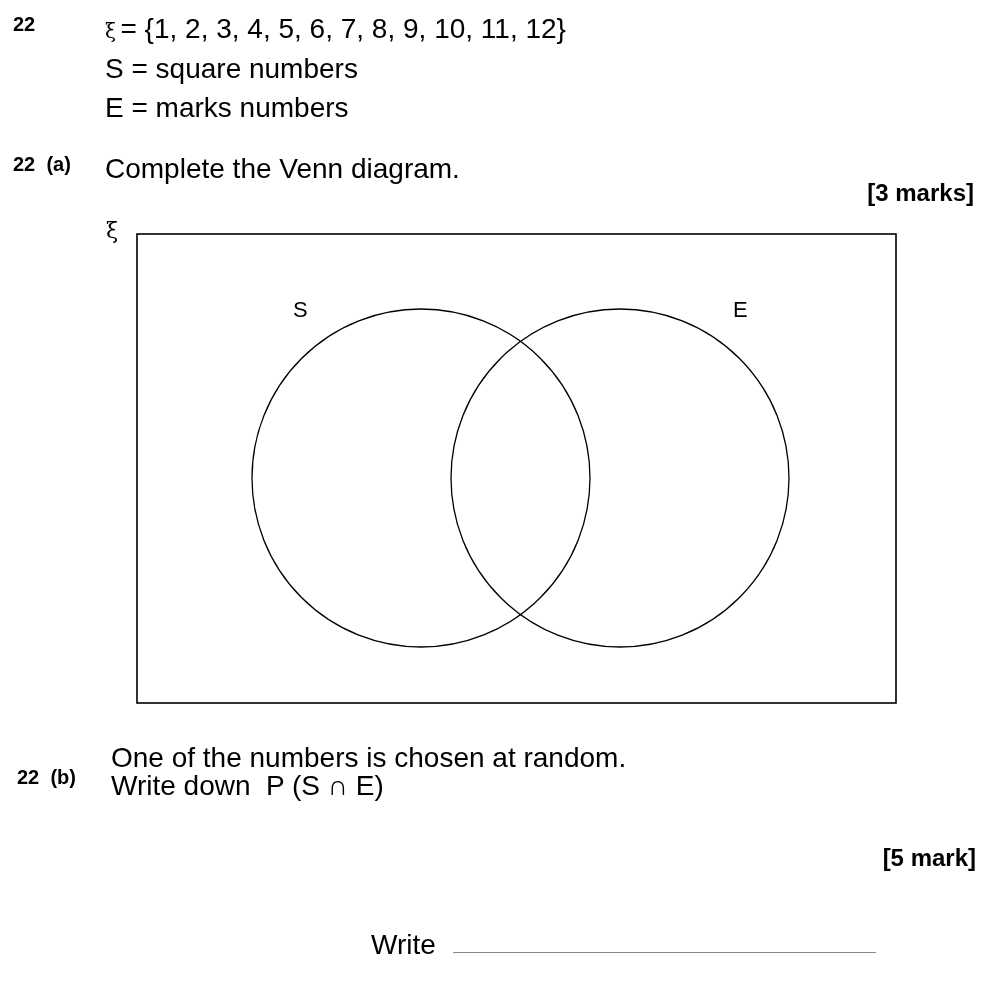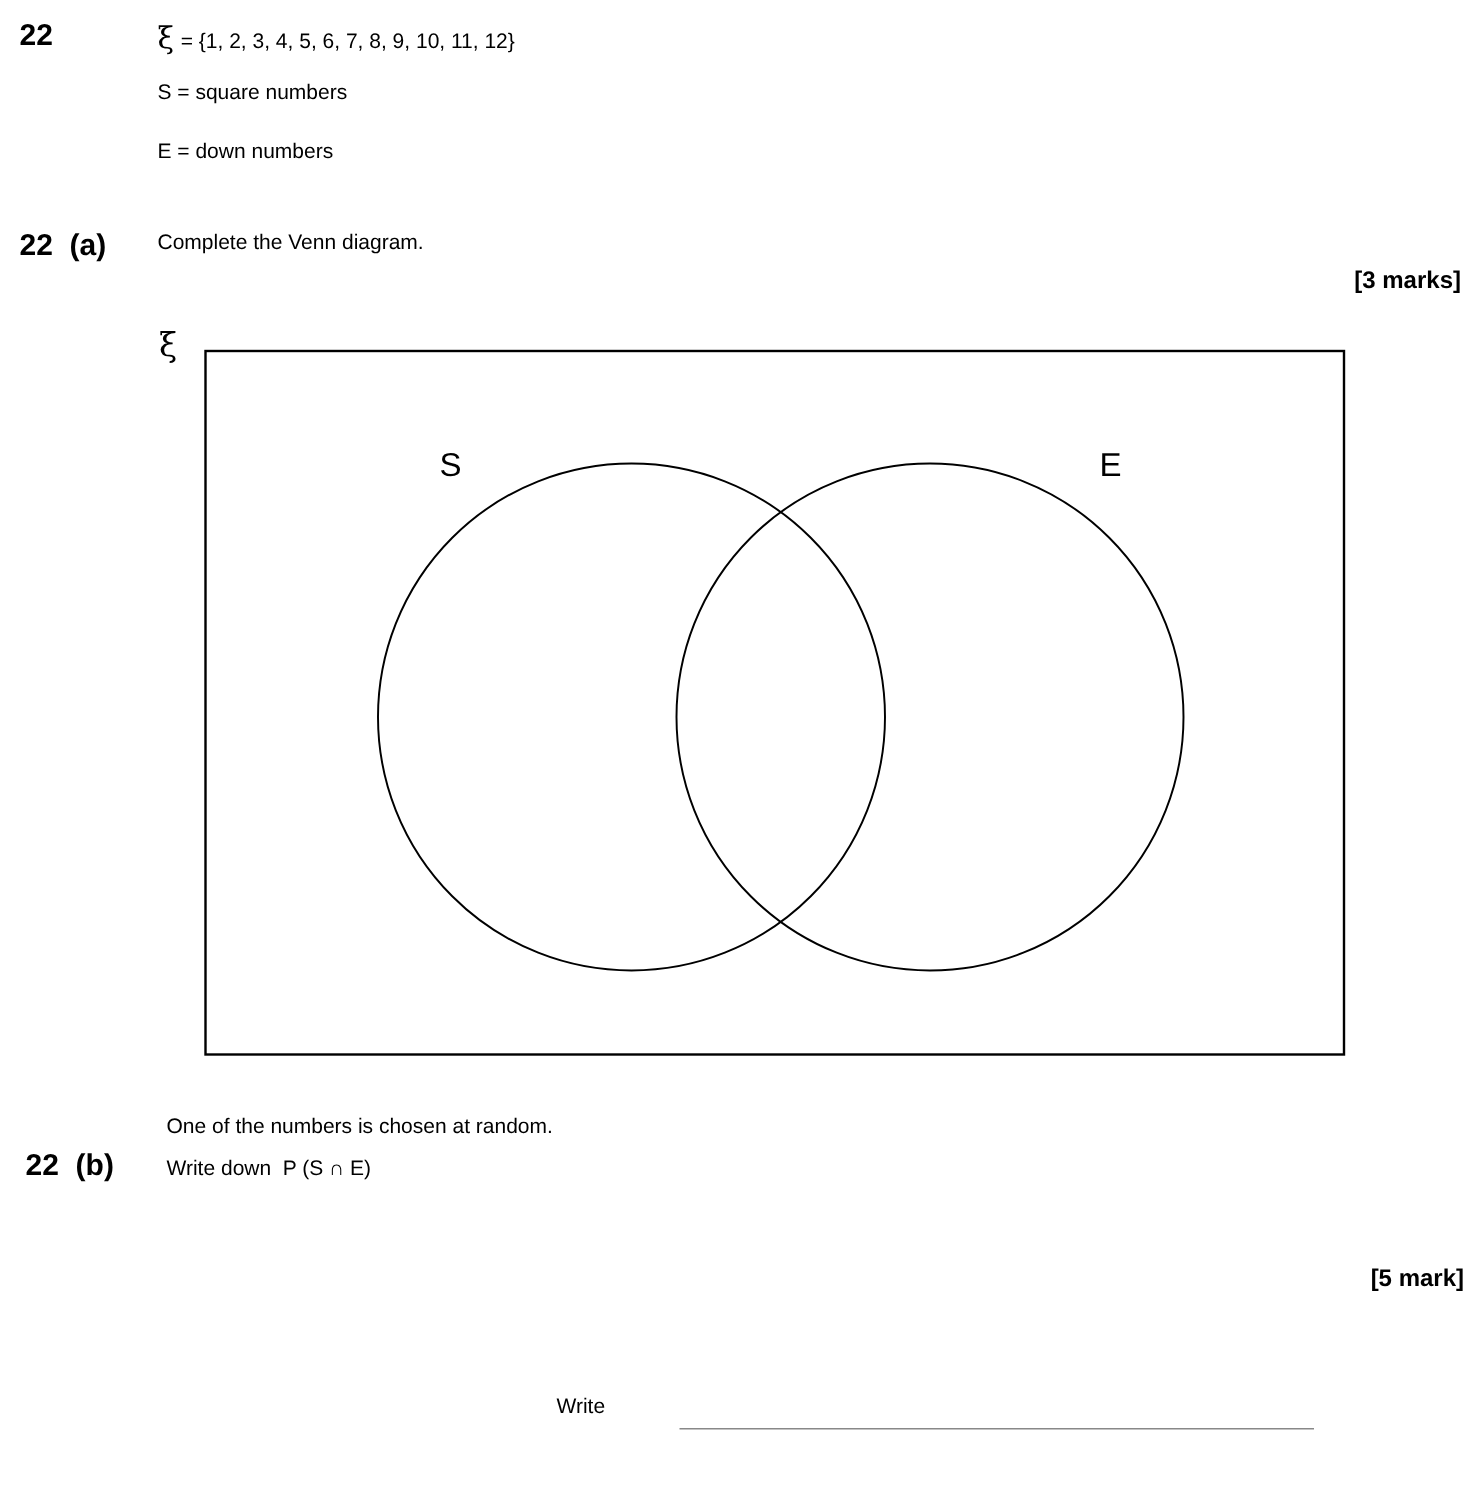--- a/index.html
+++ b/index.html
@@ -2,39 +2,39 @@
 <html><head>
   <meta charset="utf-8">
   <style>
     html, body { margin: 0; padding: 0; background: #ffffff; }
     body {
       width: 984px; height: 1000px; position: relative; overflow: hidden;
       font-family: "Liberation Sans", sans-serif; color: #000;
     }
     .abs { position: absolute; white-space: nowrap; }
     .qnum { font-weight: bold; font-size: 20px; }
-    .txt { font-size: 14px; }
+    .txt { font-size: 28px; }
     .xi { font-family: "DejaVu Serif", serif; font-size: 20px; }
-    .marks { font-weight: bold; font-size: 16px; }
+    .marks { font-weight: bold; font-size: 24px; }
     svg.venn { position: absolute; left: 0; top: 0; }
     .answer-line {
       position: absolute; left: 453px; top: 952px; width: 423px; height: 0;
       border-top: 1px solid #888;
     }
   </style>
 </head>
 <body>
 
 <div class="abs qnum" style="left:13px; top:13px;">22</div>
 <div class="abs" style="left:105px; top:13px;">
   <span class="xi">ξ</span>
   <span class="txt">= {1, 2, 3, 4, 5, 6, 7, 8, 9, 10, 11, 12}</span>
 </div>
 <div class="abs txt" style="left:105px; top:53px;">S = square numbers</div>
-<div class="abs txt" style="left:105px; top:92px;">E = down numbers</div>
+<div class="abs txt" style="left:105px; top:92px;">E = marks numbers</div>
 
 <div class="abs qnum" style="left:13px; top:153px;">
   <span>22</span>&nbsp;&nbsp;<span>(a)</span>
 </div>
 <div class="abs txt" style="left:105px; top:153px;">Complete the Venn diagram.</div>
 <div class="abs marks" style="right:10px; top:179px;">[3 marks]</div>
 
 <div class="abs xi" style="left:106px; top:218px; font-size:22px;">ξ</div>
 <svg class="venn" width="984" height="1000">
   <rect x="137" y="234" width="759" height="469" fill="none" stroke="#000" stroke-width="1.6"></rect>

